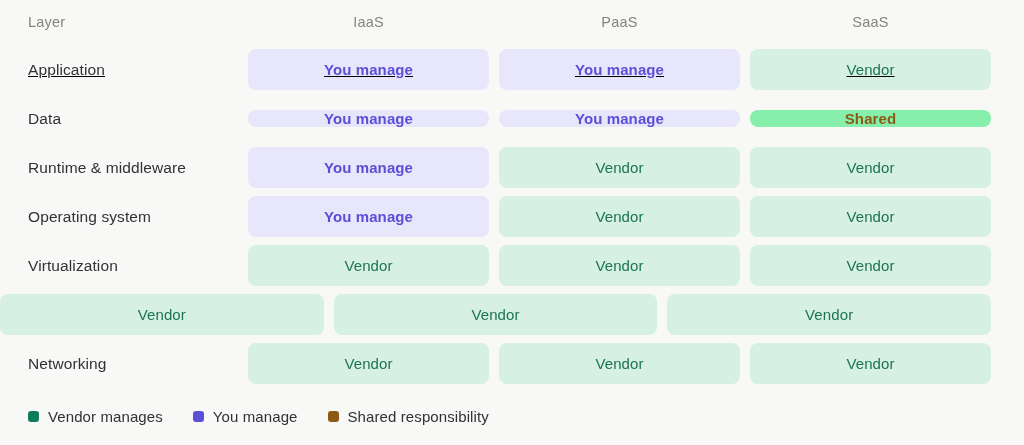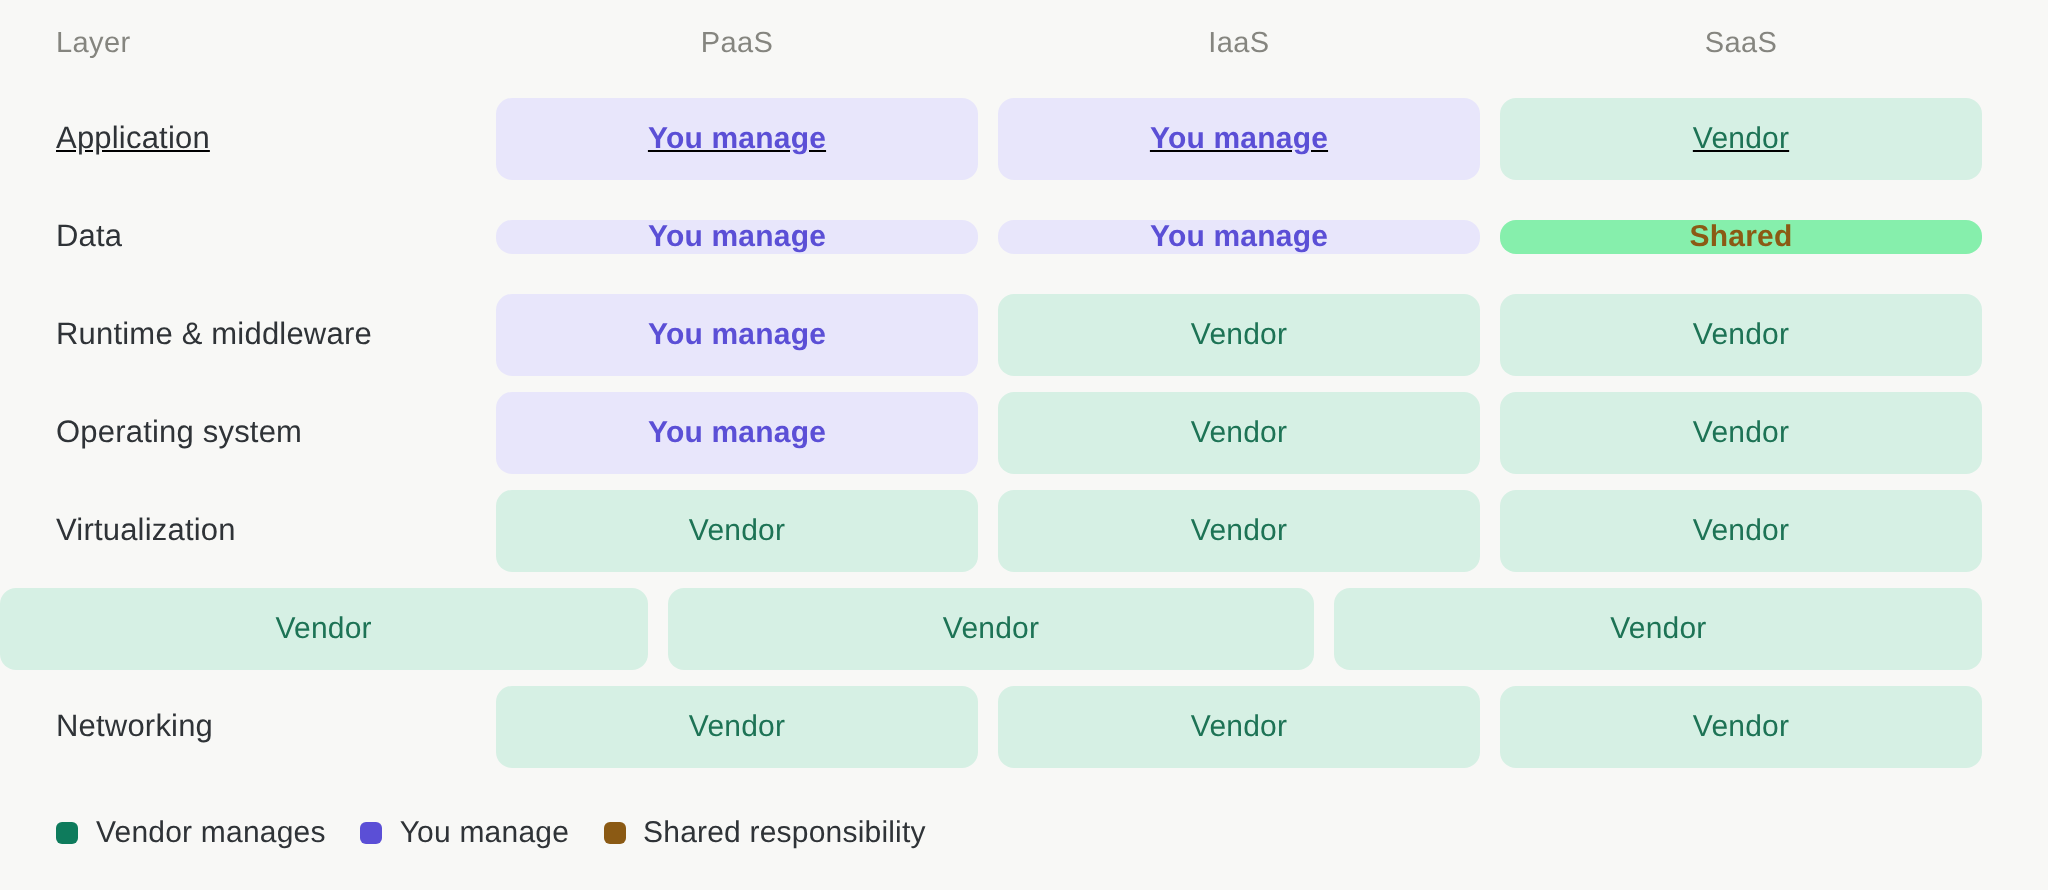--- a/index.html
+++ b/index.html
@@ -98,21 +98,21 @@
     font-weight: 700;
   }
 
   
   .legend {
     position: absolute;
     left: 28px;
     top: 408px;
     display: flex;
     align-items: center;
-    gap: 17px;
+    gap: 30px;
   }
   .legend-item {
     display: flex;
     align-items: center;
     gap: 9px;
   }
   .swatch {
     width: 11px;
     height: 11px;
     border-radius: 3px;
@@ -126,22 +126,22 @@
   }
 </style>
 </head>
 <body>
 
 <div class="matrix">
   <div id="grid-root">
       <div class="grid-row head-row" style="top: 12px;">
         <div class="layer-label">Layer</div>
         <div class="cells">
+          <div class="cell">IaaS</div>
           <div class="cell">PaaS</div>
-          <div class="cell">IaaS</div>
           <div class="cell">SaaS</div>
         </div>
       </div>
       <div class="grid-row" style="top: 49px; text-decoration: underline;">
         <div class="layer-label">Application</div>
         <div class="cells">
           <div class="cell you">You manage</div>
           <div class="cell you">You manage</div>
           <div class="cell vendor">Vendor</div>
         </div>

